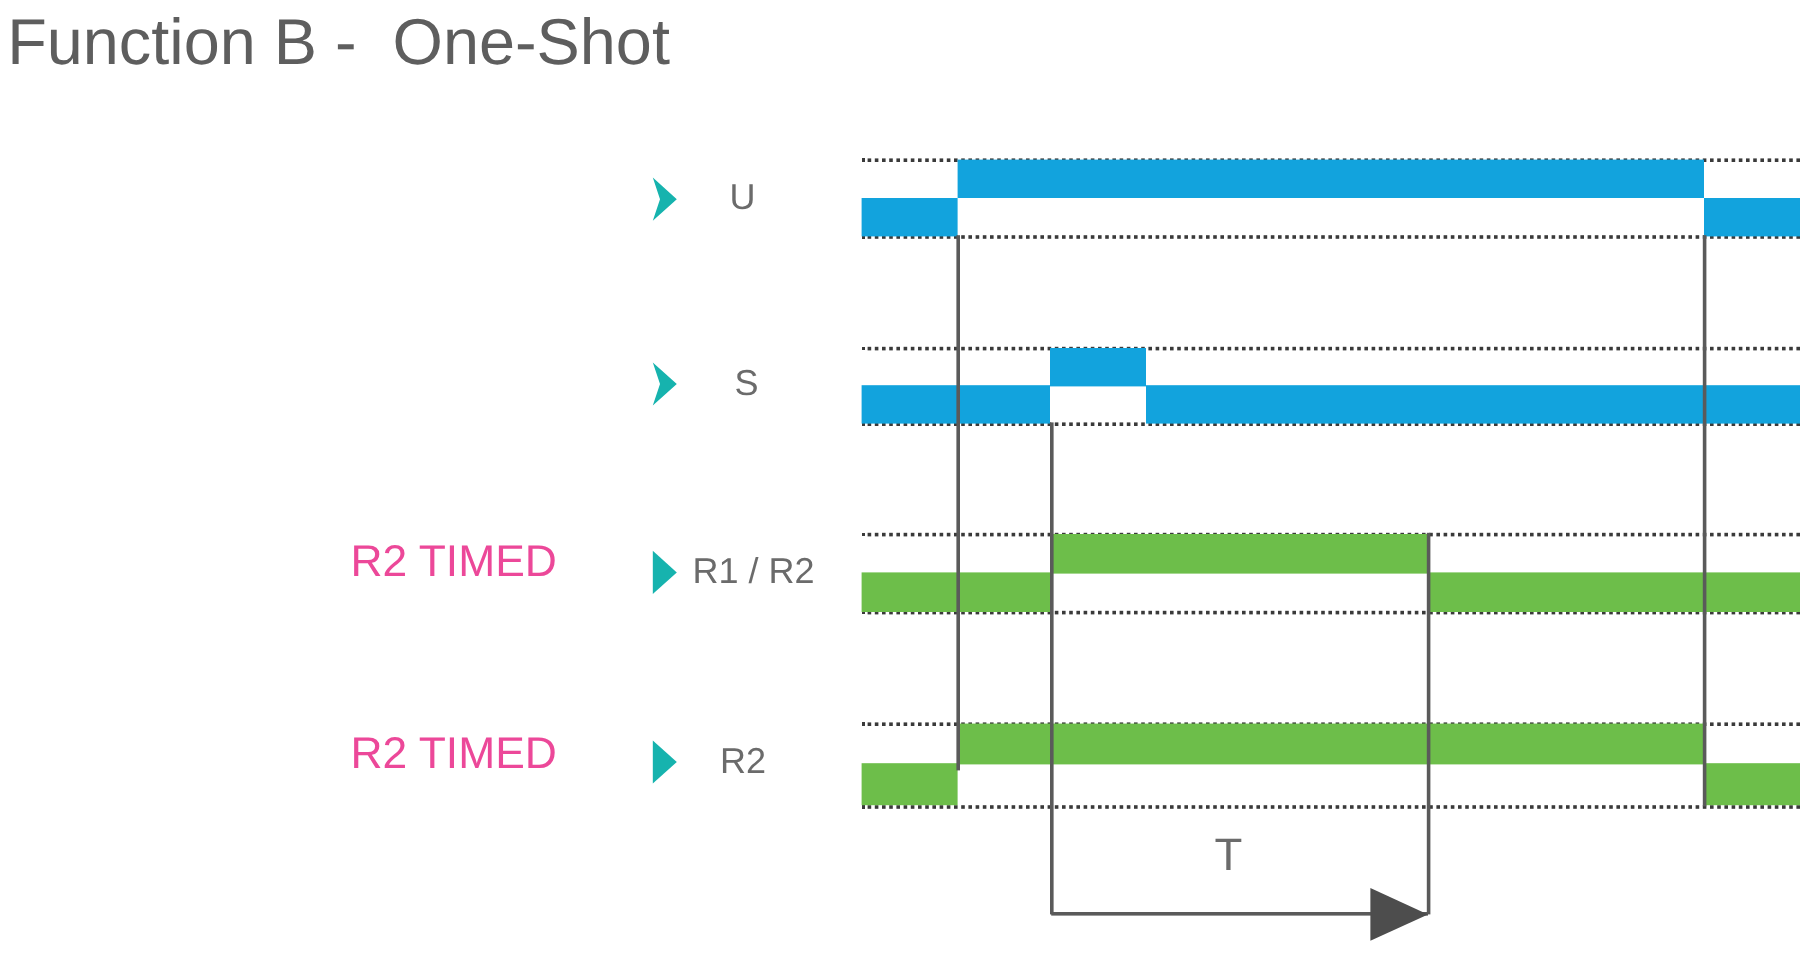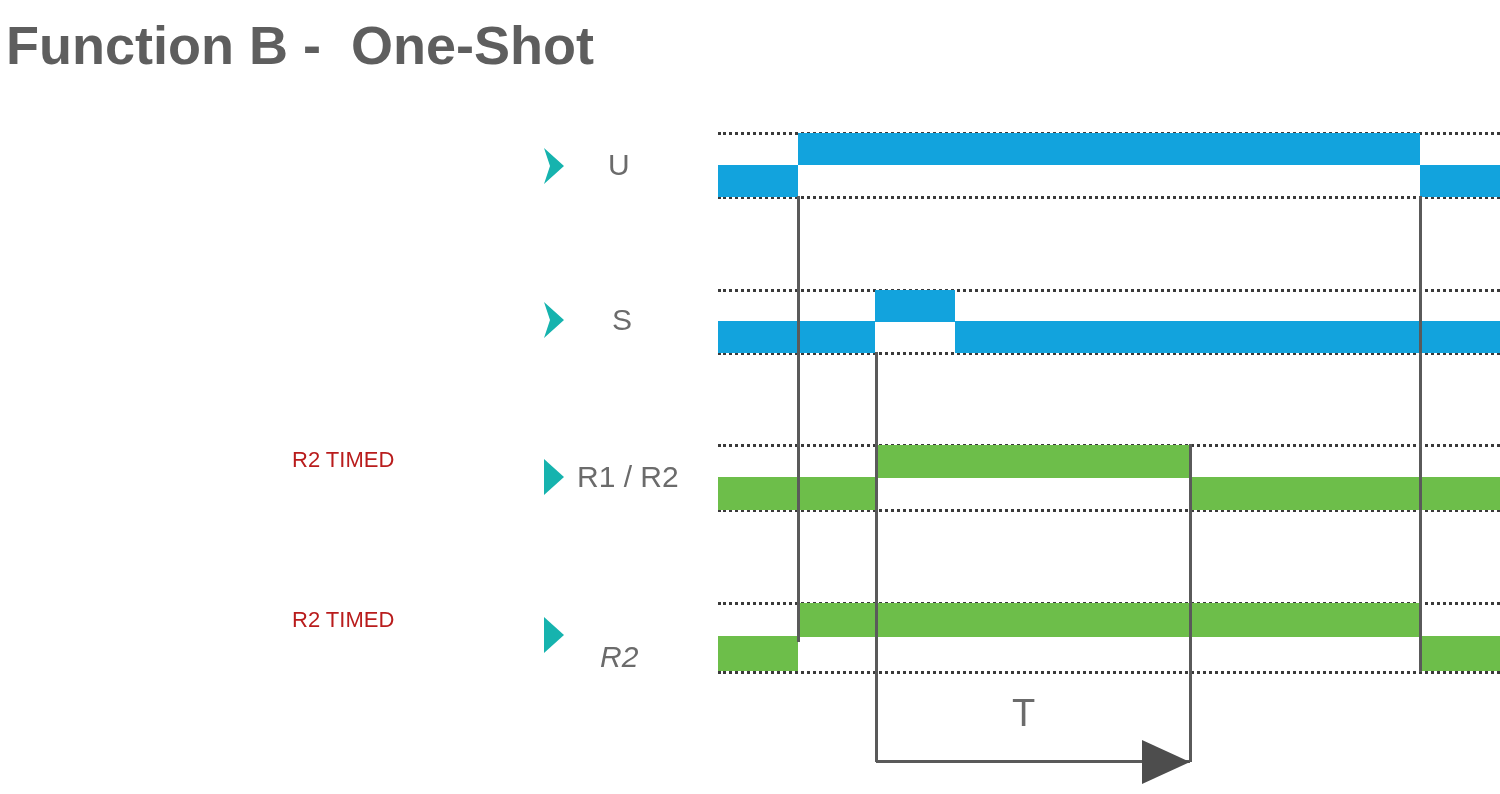--- a/index.html
+++ b/index.html
@@ -18,32 +18,31 @@
     overflow: hidden;
   }
 
   
   .title {
     position: absolute;
     left: 6px;
     top: 2px;
     font-size: 54px;
     color: #5e5e5e;
-    font-weight: bold;
+    font-weight: normal;
     letter-spacing: 0px;
     white-space: pre;
     line-height: 66px;
-    margin-top: 10px;
   }
 
   
   .side-label {
     position: absolute;
-    font-size: 22px;
-    color: #b91c1c;
+    font-size: 37px;
+    color: #ec4899;
     white-space: nowrap;
     text-align: right;
   }
 
   
   .sig-name {
     position: absolute;
     font-size: 30px;
     color: #6b6b6b;
     white-space: nowrap;
@@ -145,21 +144,21 @@
   <div class="pulse green" style="left:718px; top:477px; width:158px; height:33px;"></div>
   <div class="pulse green" style="left:876px; top:445px; width:314px; height:33px;"></div>
   <div class="pulse green" style="left:1190px; top:477px; width:310px; height:33px;"></div>
 
   <div class="side-label" style="left:292px; top:607px;">R2 TIMED</div>
   <div class="chevron" style="left:541px; top:615px;">
     <svg width="26" height="40" viewBox="0 0 26 40">
       <path d="M3 2 L23 20 L3 38 Z" fill="#16b3ae"></path>
     </svg>
   </div>
-  <div class="sig-name" style="left:600px; top:640px;font-style:italic;">R2</div>
+  <div class="sig-name" style="left:600px; top:618px;">R2</div>
 
   <div class="gridline" style="left:718px; top:602px; width:782px;"></div>
   <div class="gridline" style="left:718px; top:671px; width:782px;"></div>
 
   <div class="pulse green" style="left:718px; top:636px; width:80px; height:35px;"></div>
   <div class="pulse green" style="left:798px; top:603px; width:622px; height:34px;"></div>
   <div class="pulse green" style="left:1420px; top:636px; width:80px; height:35px;"></div>
 
   <div class="vline" style="left:797px; top:196px; height:446px;"></div>
   <div class="vline" style="left:875px; top:352px; height:410px;"></div>

